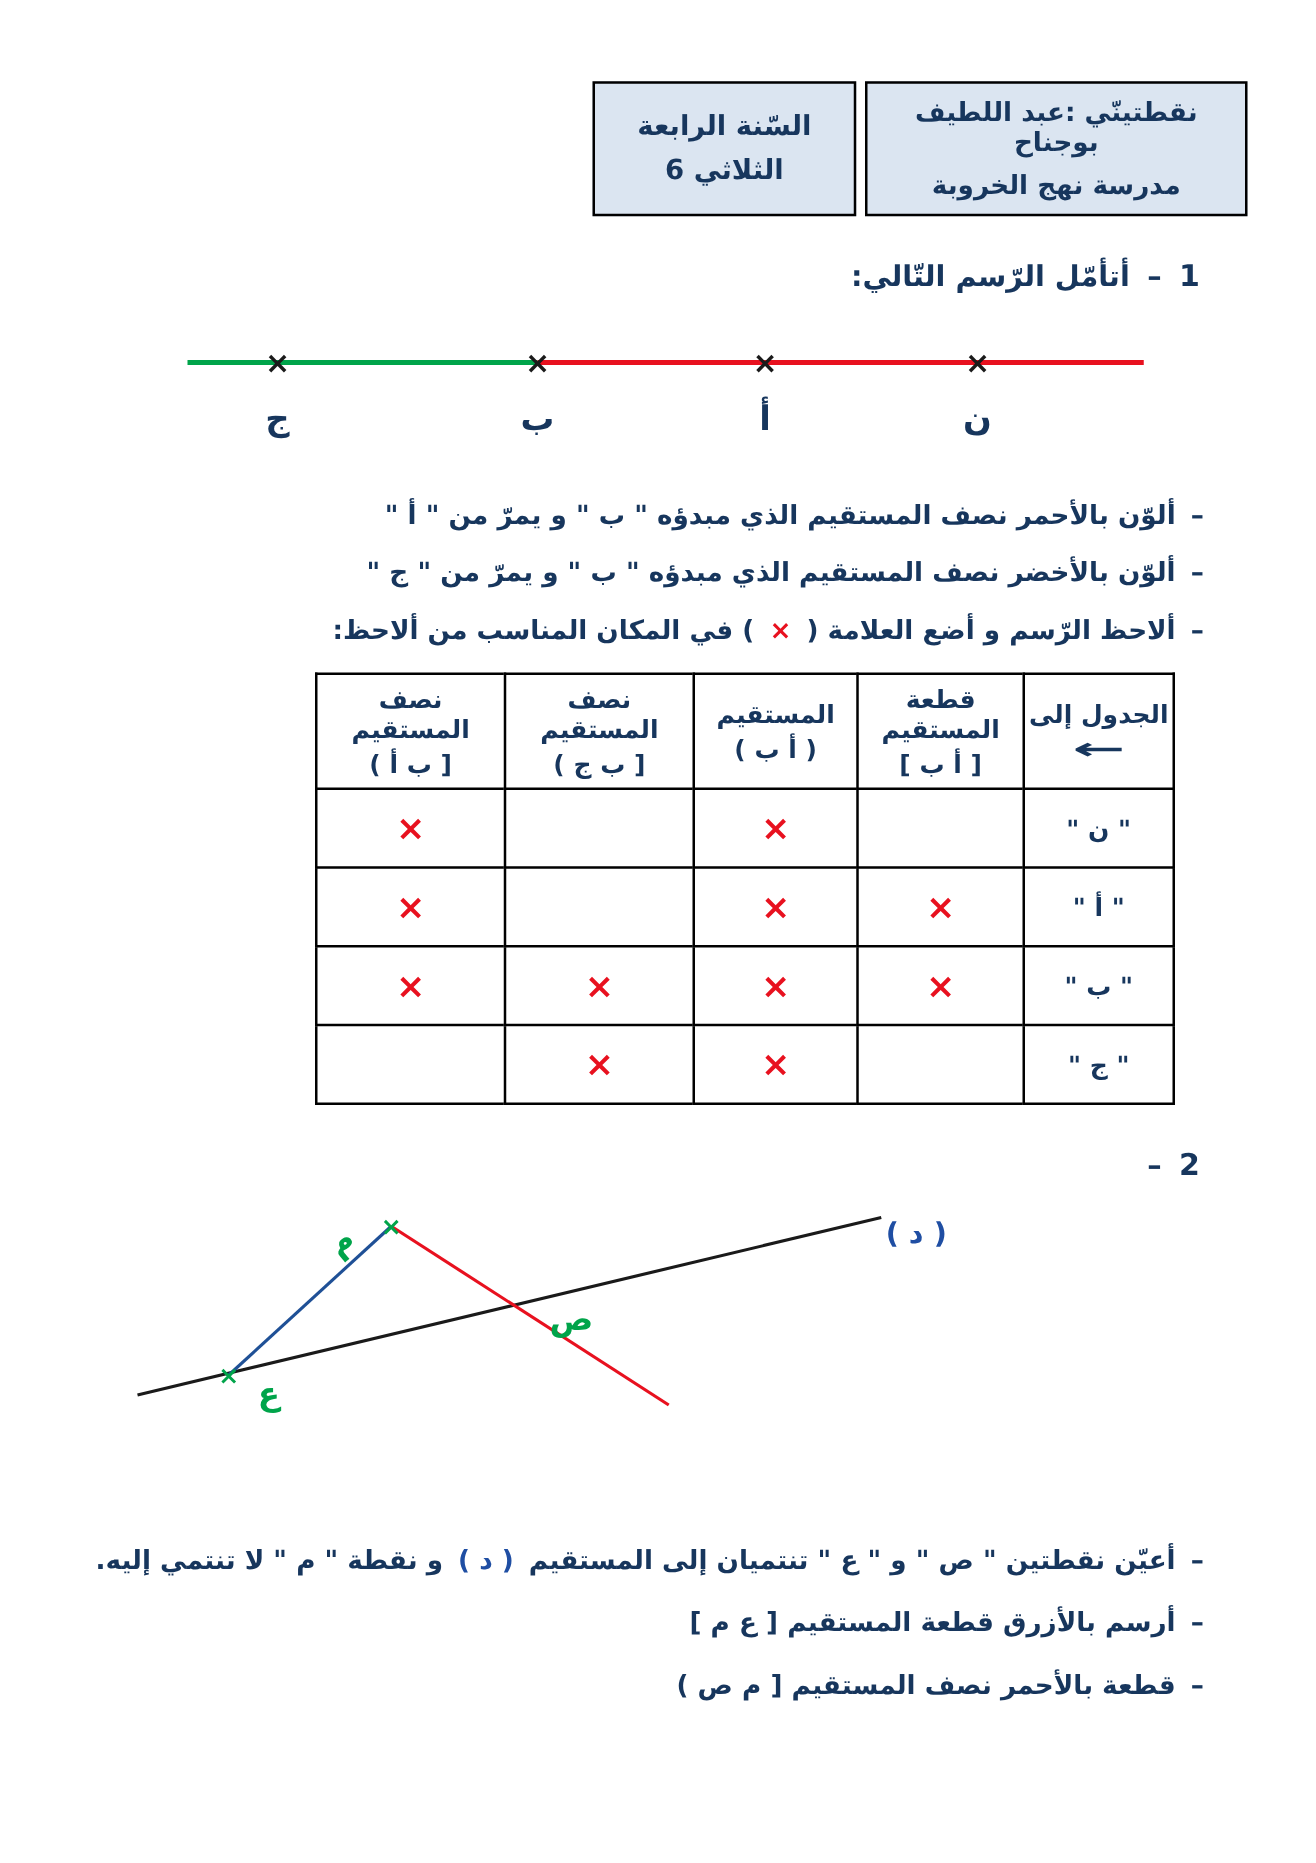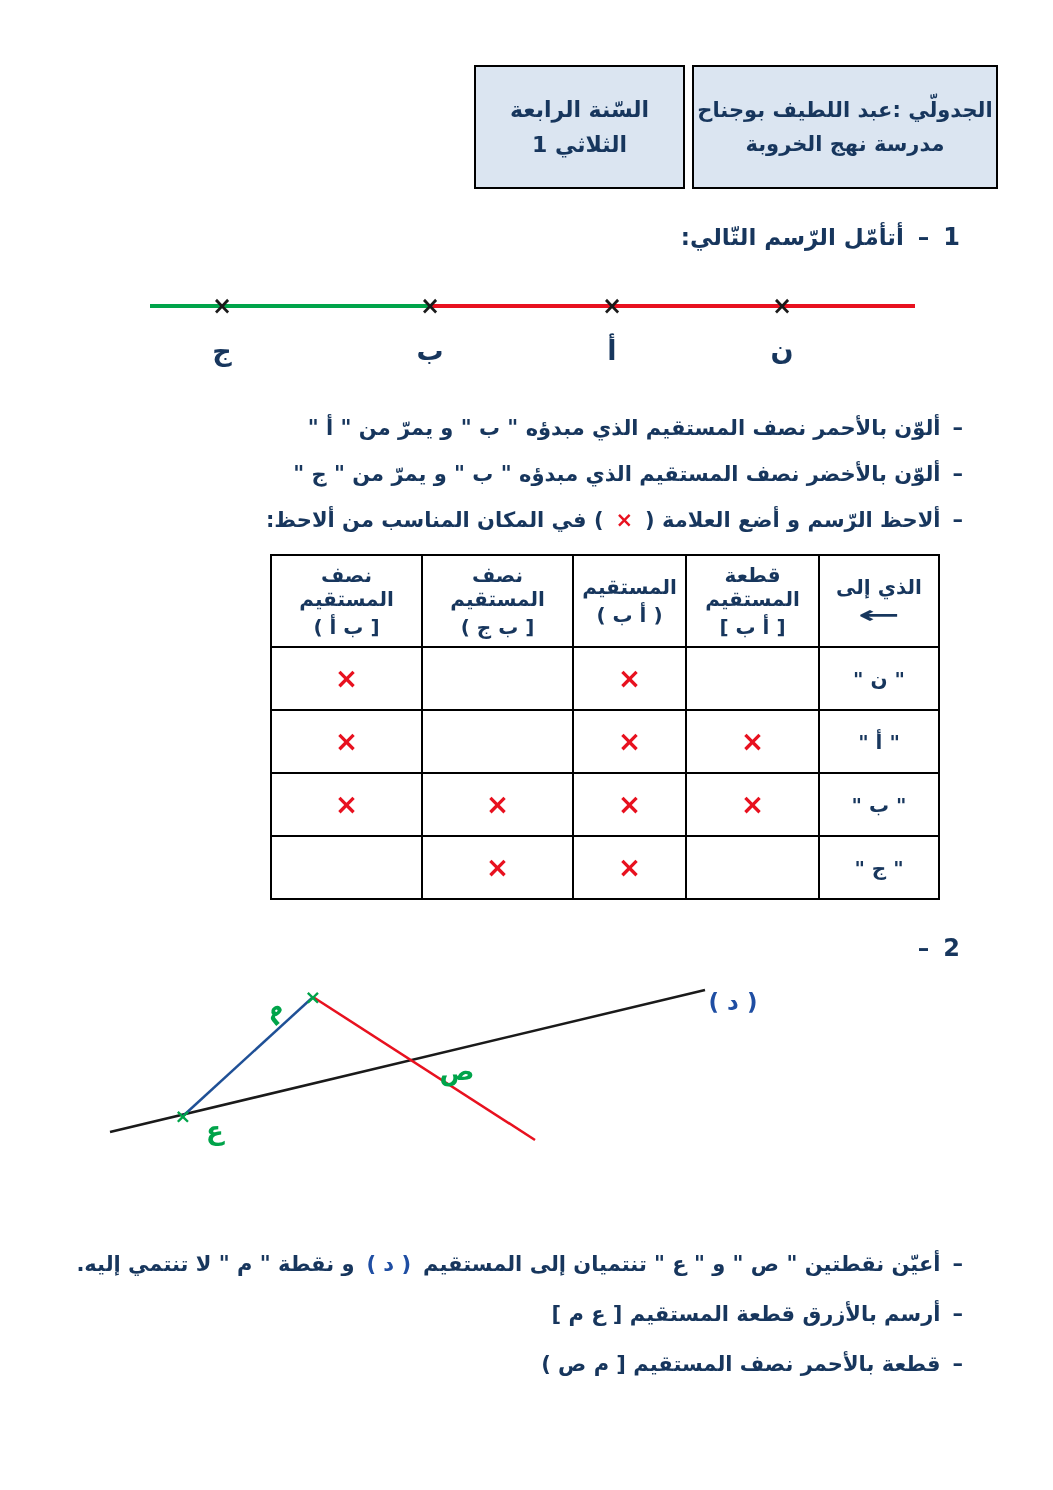--- a/index.html
+++ b/index.html
@@ -17,21 +17,21 @@
     position:relative;
     overflow:hidden;
     background:#ffffff;
   }
 
   
   .header-row { display:flex; gap:7px; }
   .header-cell {
     border:2px solid #000;
     background:#dbe5f1;
-    height:124px;
+    height:108px;
     display:flex; flex-direction:column; justify-content:center;
     gap:10px;
     text-align:center;
     font-size:21px;
     padding:6px 1px;
   }
   .cell-teacher { width:306px; }
   .cell-title   { width:418px; font-size:22px; }
   .cell-year    { width:211px; font-size:22px; }
 
@@ -66,21 +66,21 @@
     margin-top:8px;
     margin-right:58px;
     font-size:20px;
     text-align:center;
   }
   .grid th, .grid td { border:2px solid #000; vertical-align:middle; padding:2px; }
   .grid thead tr { height:92px; }
   .grid tbody tr { height:63px; }
   .col-owner { width:120px; }
   .col-seg   { width:133px; }
-  .col-line  { width:113px; }
+  .col-line  { width:131px; }
   .col-ray   { width:151px; }
   .hdr-stack { display:flex; flex-direction:column; gap:4px; justify-content:center; }
   .arrow {
     display:inline-block;
     font-size:24px; line-height:1;
     transform:scaleX(2.1);
   }
   .owner-cell { font-size:20px; }
   .mark-cell { color:#e8111f; font-size:28px; font-weight:bold; }
 
@@ -95,26 +95,26 @@
   .bullets-2 { margin-top:85px; }
   .bullets-2 .bullet { margin-bottom:26px; }
 </style>
 </head>
 <body>
 
 <div class="page">
 
   <div class="header-row">
     <div class="header-cell cell-teacher">
-      <div>الجدولّي :عبد اللطيف بوجناح</div>
+      <div>نقطتينّي :عبد اللطيف بوجناح</div>
       <div>مدرسة نهج الخروبة</div>
     </div>
     <div class="header-cell cell-year">
       <div>السّنة الرابعة</div>
-      <div>الثلاثي 1</div>
+      <div>الثلاثي 6</div>
     </div>
   </div>
 
   <div class="section-heading">
     <span class="num">1</span>
     <span>–</span>
     <span>أتأمّل الرّسم التّالي:</span>
   </div>
 
   <svg class="fig1" viewBox="0 0 943 95">
@@ -145,21 +145,21 @@
       <span class="seg red-text">×</span>
       <span class="seg">) في المكان المناسب من ألاحظ:</span>
     </div>
   </div>
 
   <table class="grid">
     <thead>
       <tr>
         <th class="col-owner">
           <div class="hdr-stack">
-            <div>الذي إلى</div>
+            <div>الجدول إلى</div>
             <div><span class="arrow">←</span></div>
           </div>
         </th>
         <th class="col-seg">
           <div class="hdr-stack">
             <div>قطعة المستقيم</div>
             <div>[ أ ب ]</div>
           </div>
         </th>
         <th class="col-line">

